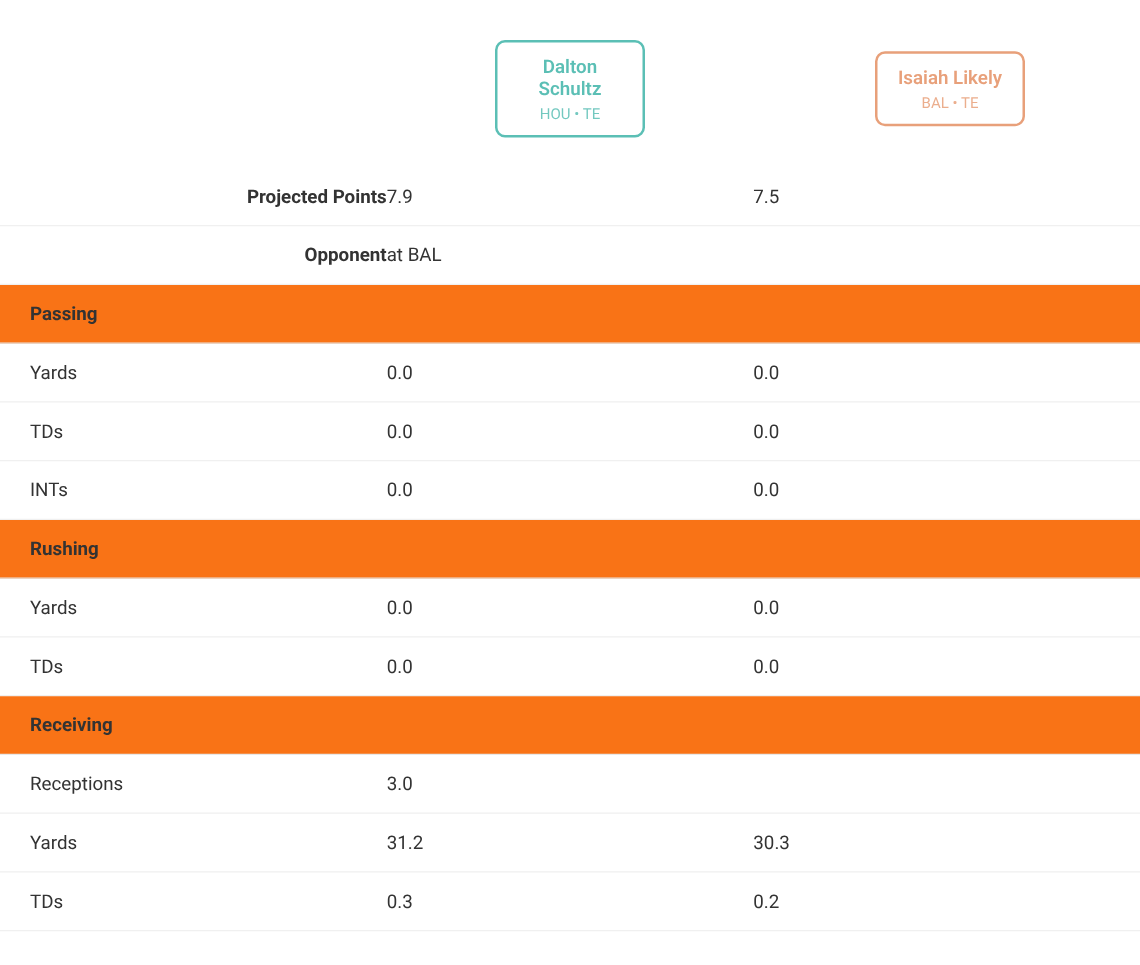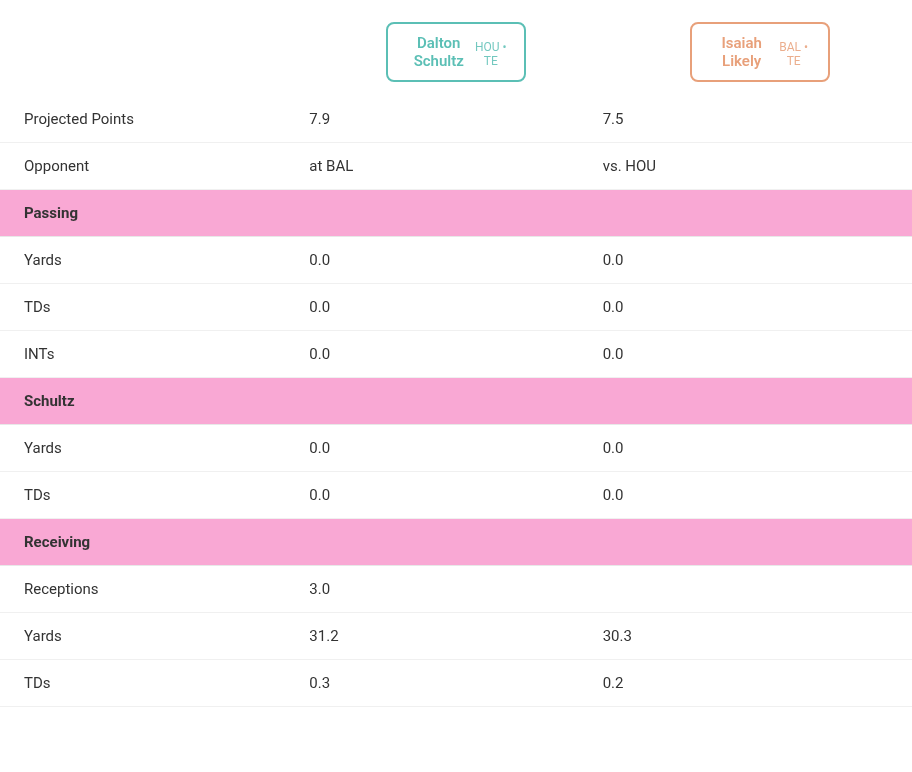--- a/index.html
+++ b/index.html
@@ -27,28 +27,28 @@
       padding: 16px 0 8px 0;
       align-items: center;
     }
 
     .header-empty {
       
     }
 
     .player-card {
       display: flex;
-      flex-direction: row;
+      flex-direction: column;
       align-items: center;
       justify-content: center;
       border-radius: 8px;
       padding: 10px 16px;
       text-align: center;
-      width: 140px;
-      margin: 6px auto;
+      width: 120px;
+      margin: 16px auto;
     }
 
     .player-card.teal {
       border: 2px solid #5bbfb5;
       color: #5bbfb5;
     }
 
     .player-card.orange {
       border: 2px solid #e8a07a;
       color: #e8a07a;
@@ -70,32 +70,33 @@
     
     .data-row {
       display: grid;
       grid-template-columns: 1fr 1fr 1fr;
       padding: 14px 16px;
       border-bottom: 1px solid #f0f0f0;
       align-items: center;
     }
 
     .data-row.section-header {
-      background: #f9a8d4;
+      background: #f97316;
       border-bottom: 1px solid #e8e8e8;
     }
 
     .row-label {
       font-size: 15px;
       color: #333;
       padding-left: 8px;
     }
 
     .row-label.bold {
-      font-weight: 400;
+      font-weight: 700;
+      text-align: right;
     }
 
     .row-value {
       text-align: left;
       font-size: 15px;
       color: #333;
     }
 
     .section-label {
       font-size: 15px;
@@ -123,21 +124,20 @@
 
   <div id="rows-container">
       <div class="data-row">
         <span class="row-label bold">Projected Points</span>
         <span class="row-value">7.9</span>
         <span class="row-value">7.5</span>
       </div>
       <div class="data-row">
         <span class="row-label bold">Opponent</span>
         <span class="row-value">at BAL</span>
-        <span class="row-value">vs. HOU</span>
       </div>
       <div class="data-row section-header">
         <span class="section-label">Passing</span>
         <span></span>
         <span></span>
       </div>
       <div class="data-row">
         <span class="row-label">Yards</span>
         <span class="row-value">0.0</span>
         <span class="row-value">0.0</span>
@@ -146,21 +146,21 @@
         <span class="row-label">TDs</span>
         <span class="row-value">0.0</span>
         <span class="row-value">0.0</span>
       </div>
       <div class="data-row">
         <span class="row-label">INTs</span>
         <span class="row-value">0.0</span>
         <span class="row-value">0.0</span>
       </div>
       <div class="data-row section-header">
-        <span class="section-label">Schultz</span>
+        <span class="section-label">Rushing</span>
         <span></span>
         <span></span>
       </div>
       <div class="data-row">
         <span class="row-label">Yards</span>
         <span class="row-value">0.0</span>
         <span class="row-value">0.0</span>
       </div>
       <div class="data-row">
         <span class="row-label">TDs</span>

